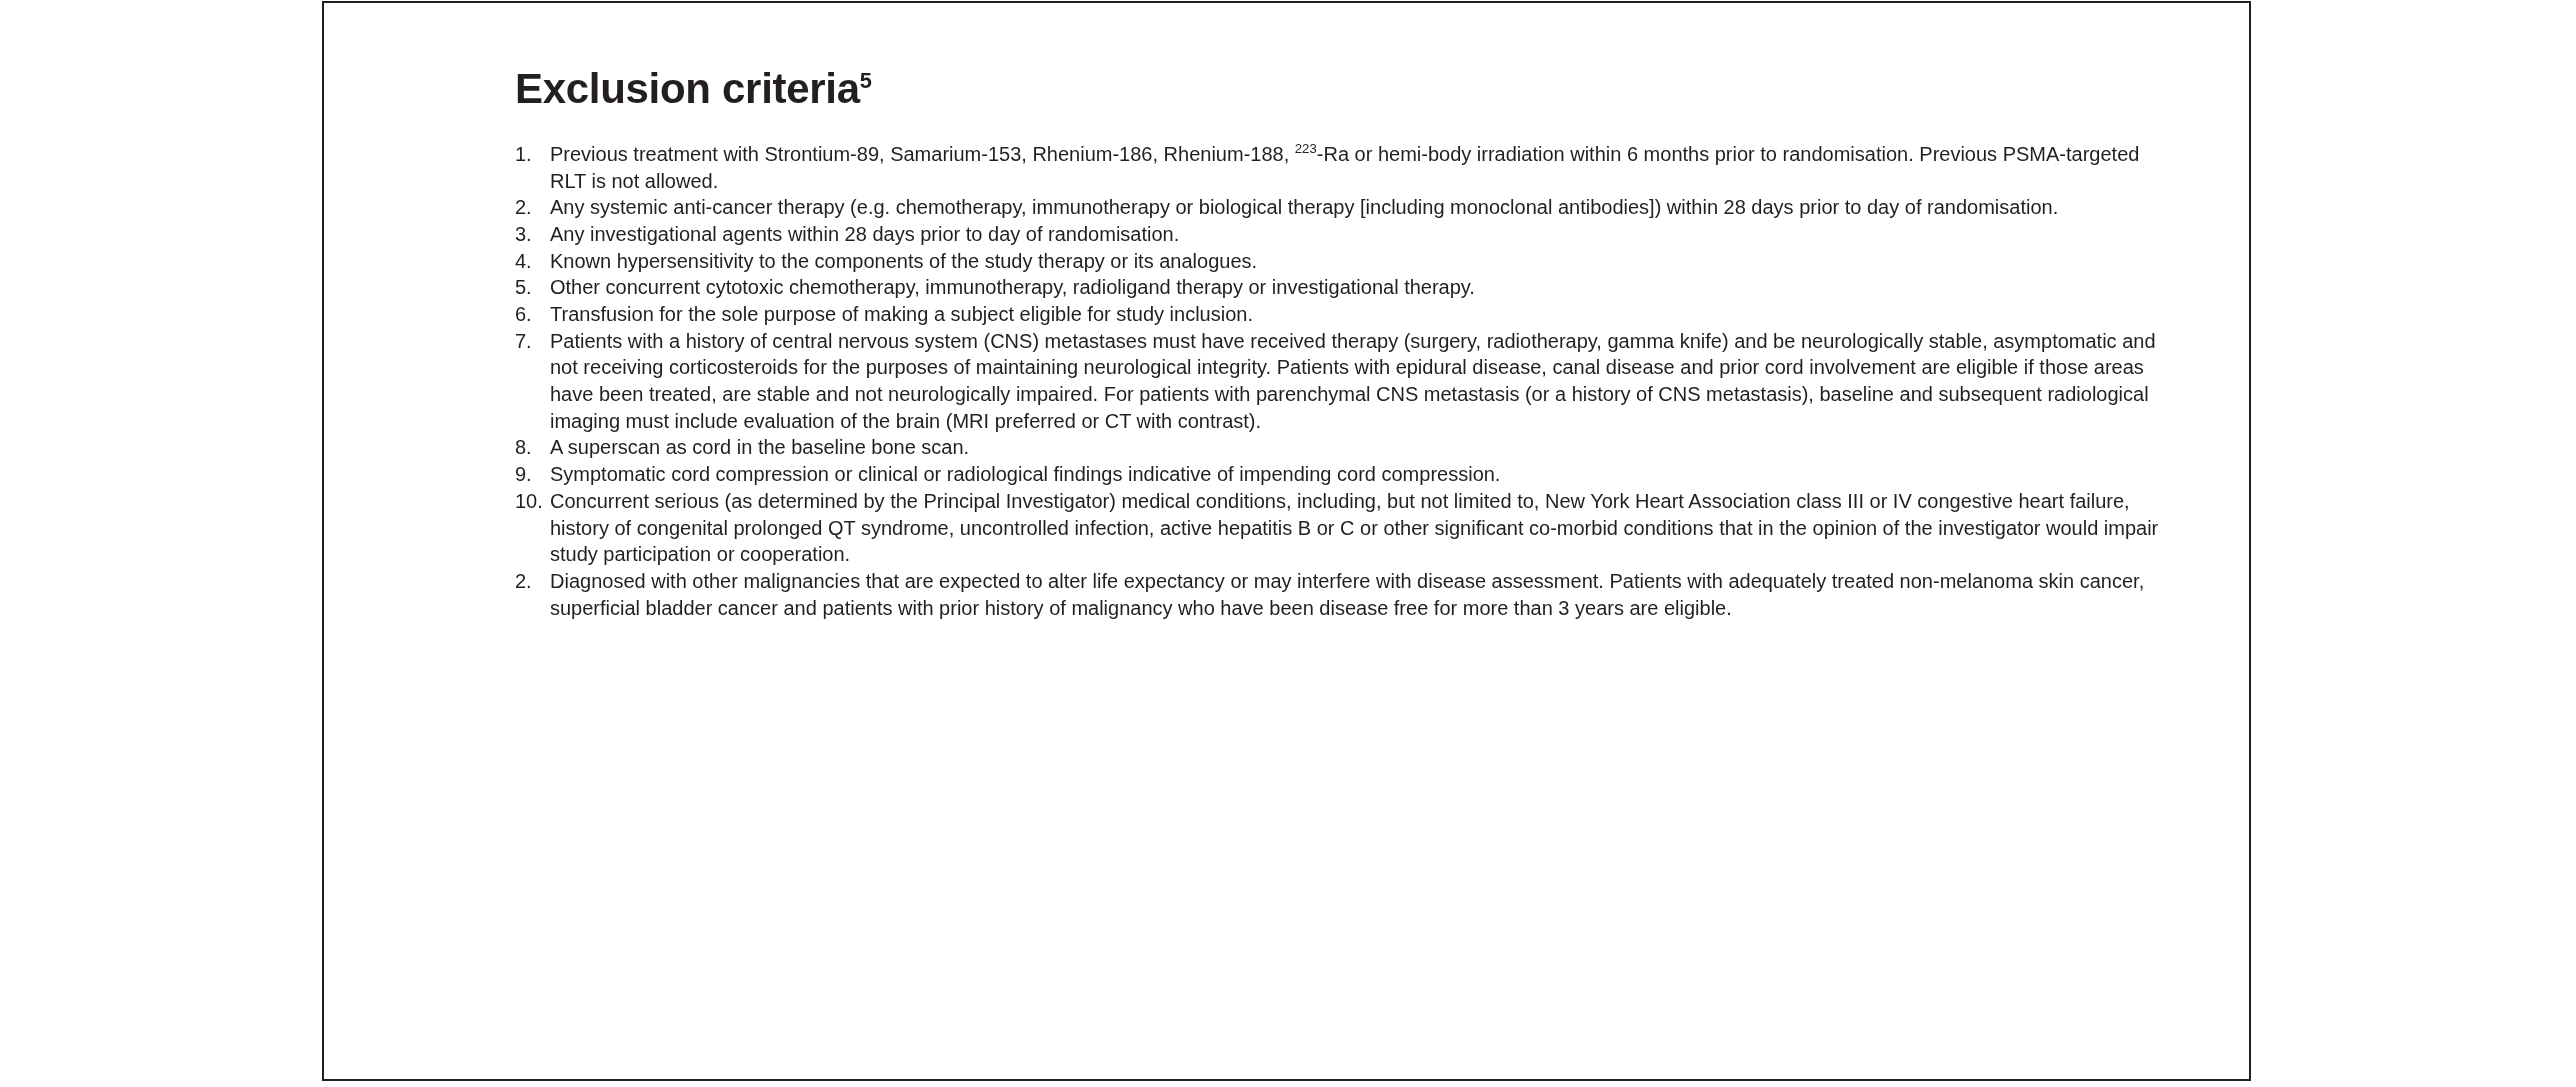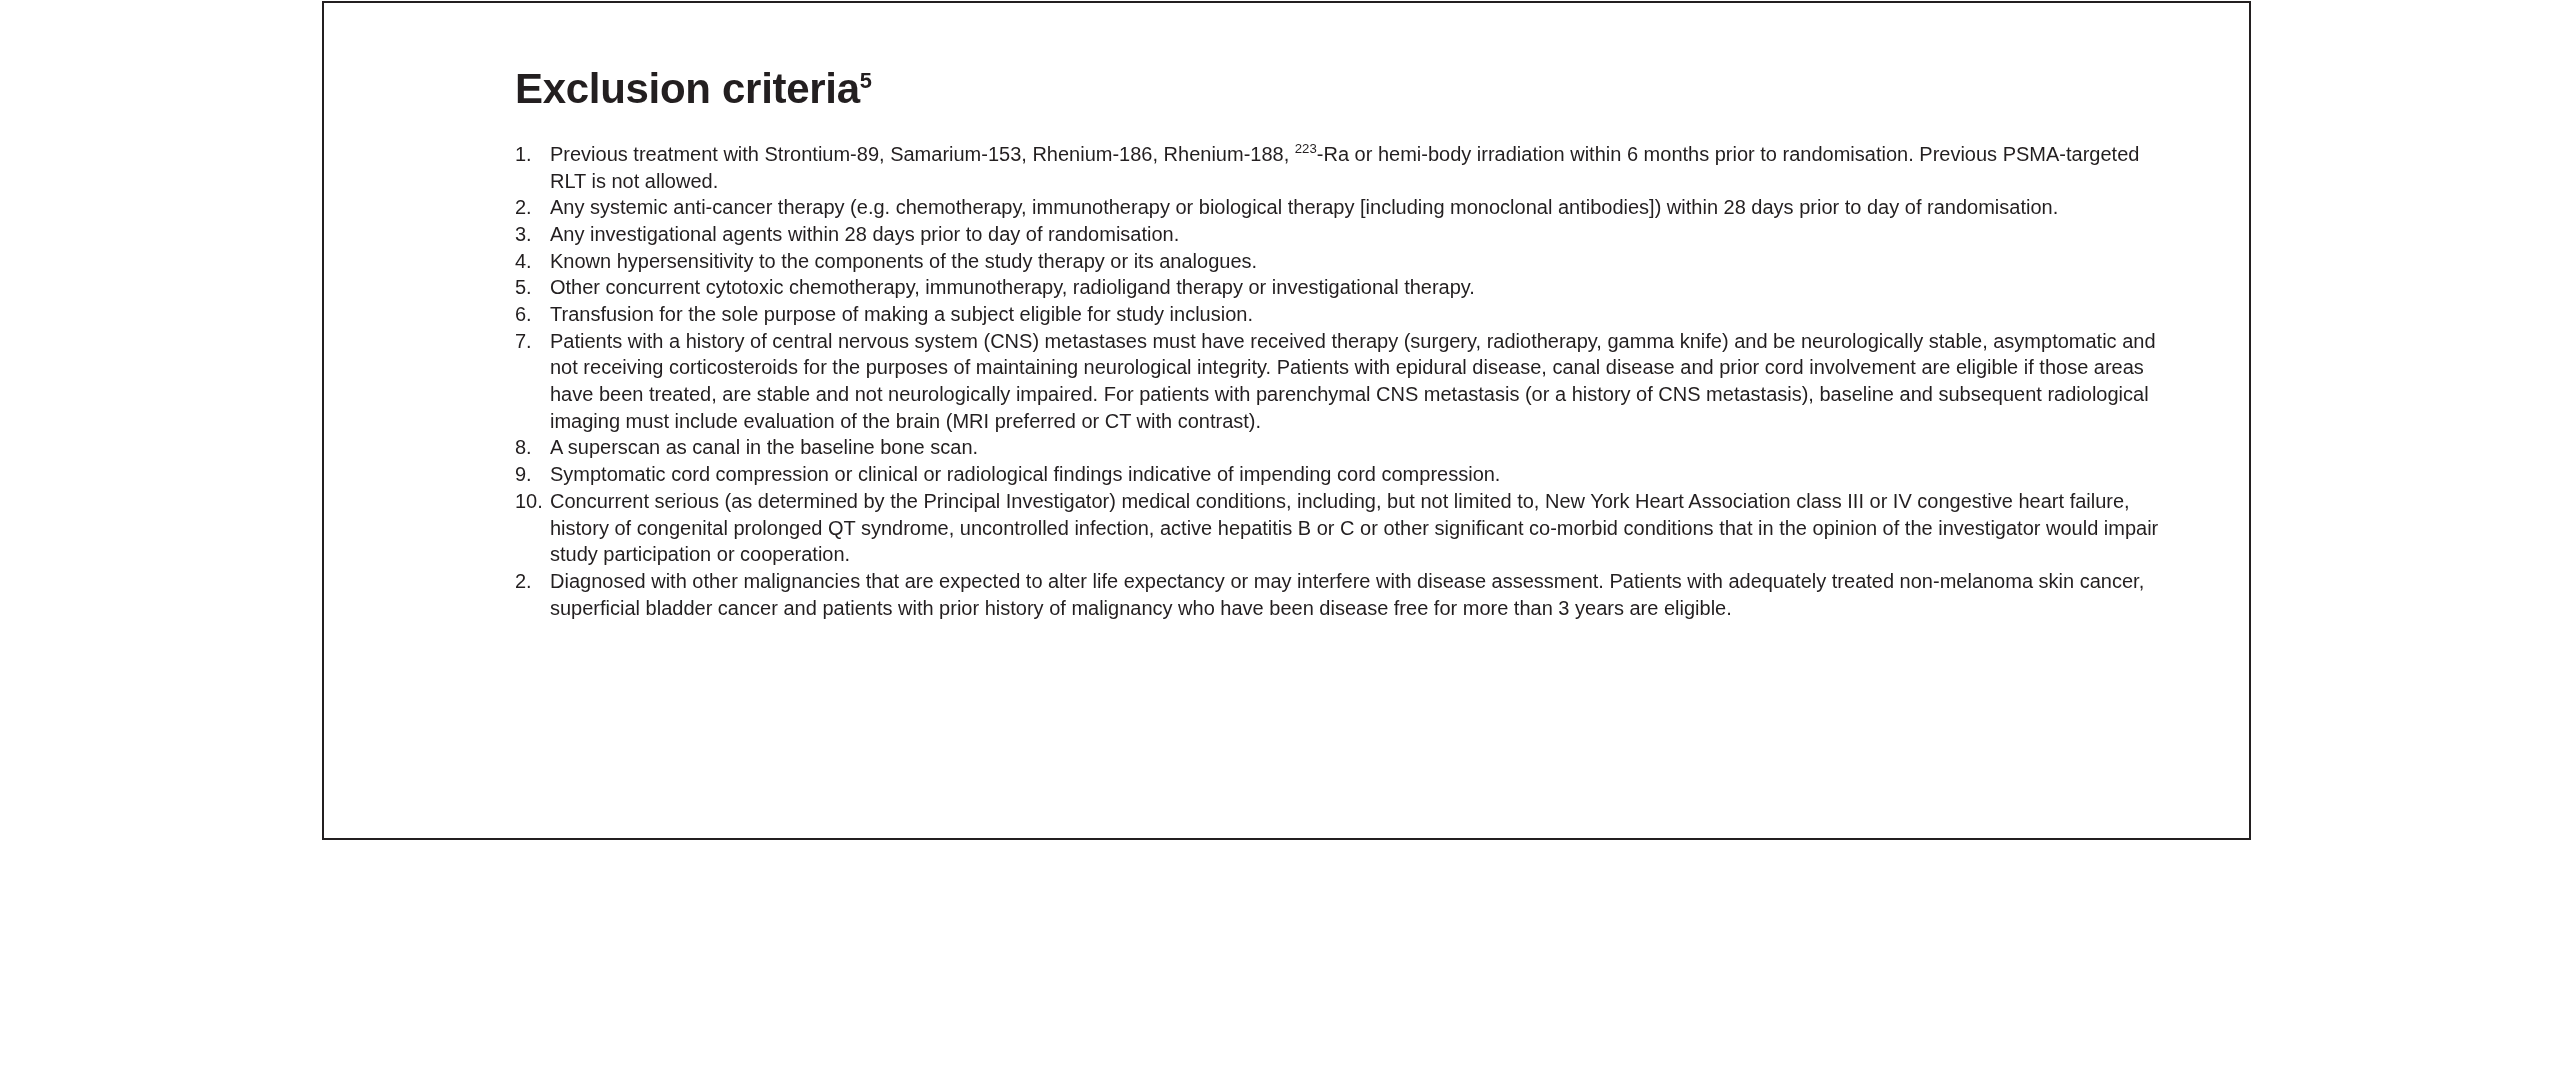--- a/index.html
+++ b/index.html
@@ -17,21 +17,21 @@
     height: 1087px;
     background: #ffffff;
   }
 
   
   #content-frame {
     position: absolute;
     left: 322px;
     top: 1.3px;
     width: 1929px;
-    height: 839px;
+    height: 1080px;
     background: #ffffff;
     border: 2px solid #231f20;
   }
 
   #content-inner {
     position: absolute;
     left: 191px;   
     top: 64px;
     right: 81px;
   }
@@ -134,21 +134,21 @@
           <li class="criteria-item">
             <span class="item-number">6.</span>
             <span class="item-text">Transfusion for the sole purpose of making a subject eligible for study inclusion.</span>
           </li>
           <li class="criteria-item">
             <span class="item-number">7.</span>
             <span class="item-text">Patients with a history of central nervous system (CNS) metastases must have received therapy (surgery, radiotherapy, gamma knife) and be neurologically stable, asymptomatic and not receiving corticosteroids for the purposes of maintaining neurological integrity. Patients with epidural disease, canal disease and prior cord involvement are eligible if those areas have been treated, are stable and not neurologically impaired. For patients with parenchymal CNS metastasis (or a history of CNS metastasis), baseline and subsequent radiological imaging must include evaluation of the brain (MRI preferred or CT with contrast).</span>
           </li>
           <li class="criteria-item">
             <span class="item-number">8.</span>
-            <span class="item-text">A superscan as canal in the baseline bone scan.</span>
+            <span class="item-text">A superscan as cord in the baseline bone scan.</span>
           </li>
           <li class="criteria-item">
             <span class="item-number">9.</span>
             <span class="item-text">Symptomatic cord compression or clinical or radiological findings indicative of impending cord compression.</span>
           </li>
           <li class="criteria-item">
             <span class="item-number">10.</span>
             <span class="item-text">Concurrent serious (as determined by the Principal Investigator) medical conditions, including, but not limited to, New York Heart Association class III or IV congestive heart failure, history of congenital prolonged QT syndrome, uncontrolled infection, active hepatitis B or C or other significant co-morbid conditions that in the opinion of the investigator would impair study participation or cooperation.</span>
           </li>
           <li class="criteria-item">

